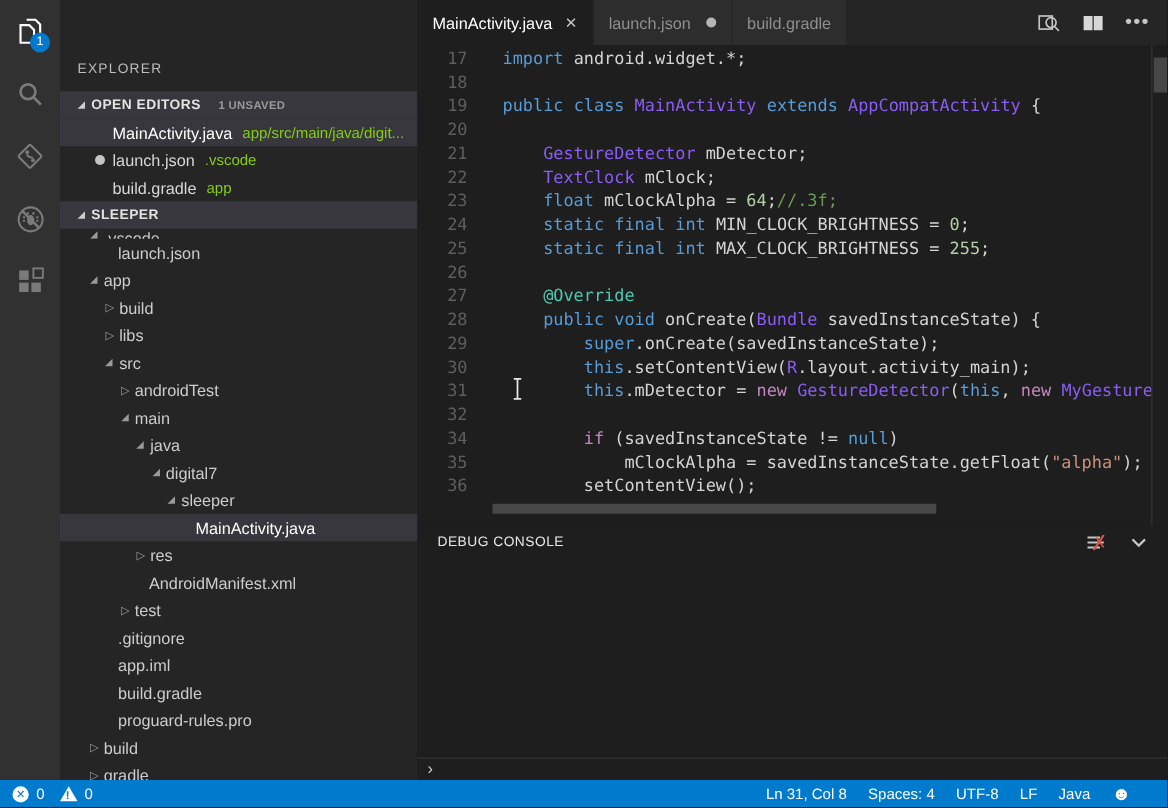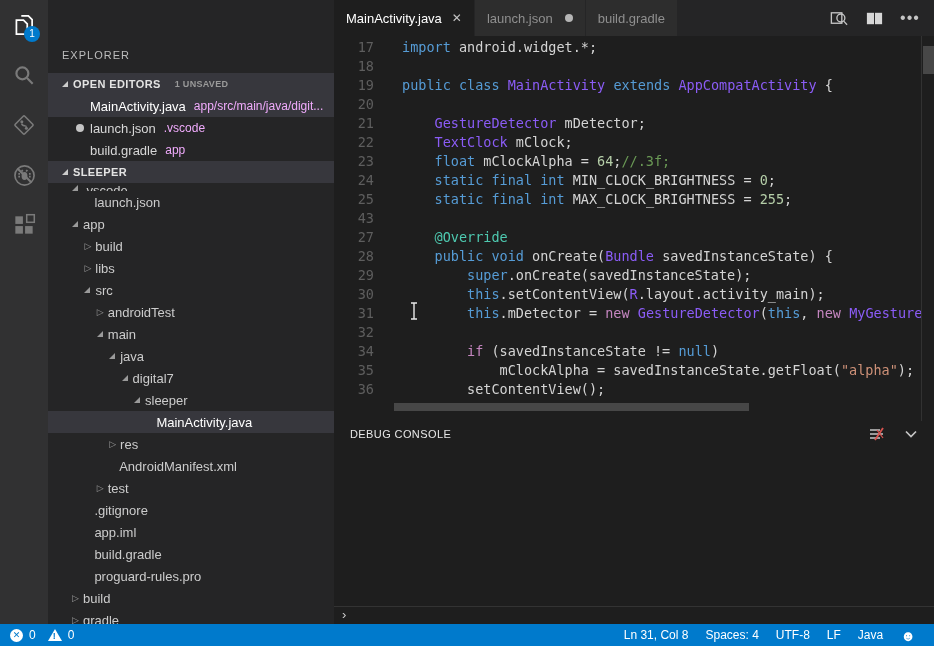--- a/index.html
+++ b/index.html
@@ -21,21 +21,21 @@
   .section-header .hdr-badge { font-size:9px; font-weight:bold; color:#9a9a9a; margin-left:14px; letter-spacing:0.3px; }
   .tw-open { width:0; height:0; border-bottom:6px solid #9a9a9a; border-left:6px solid transparent; margin-right:5px; flex:0 0 auto; }
   .tw-closed { font-size:9px; color:#9a9a9a; margin-right:4px; flex:0 0 auto; line-height:1; }
   .section-header .tw-open { border-bottom-color:#cccccc; }
 
   .oe-row { position:relative; height:22px; display:flex; align-items:center; padding-left:42px; font-size:13px; cursor:pointer; white-space:nowrap; overflow:hidden; }
   .oe-row.selected { background:#37373d; }
   .oe-row .mod-dot { position:absolute; left:28px; width:8px; height:8px; border-radius:50%; background:#c5c5c5; }
   .oe-label { color:#d7d7d7; }
   .oe-row.selected .oe-label { color:#ffffff; }
-  .oe-detail { color:#f0abfc; font-size:12px; margin-left:8px; overflow:hidden; text-overflow:ellipsis; }
+  .oe-detail { color:#84cc16; font-size:12px; margin-left:8px; overflow:hidden; text-overflow:ellipsis; }
 
   .tree-row { height:22px; display:flex; align-items:center; font-size:13px; color:#cccccc; cursor:pointer; white-space:nowrap; }
   .tree-row.selected { background:#37373d; color:#ffffff; }
   .tree-row.clipped-top { height:8px; overflow:hidden; align-items:flex-end; }
   .tree-row.clipped-top .tree-label { margin-bottom:-7px; }
 
   
   .main { flex:1 1 auto; display:flex; flex-direction:column; overflow:hidden; }
   .tabbar { height:36px; flex:0 0 36px; background:#252526; display:flex; align-items:stretch; }
   .tab { display:flex; align-items:center; padding:0 12px; font-size:13px; background:#2d2d2d; color:#8f8f8f; border-right:1px solid #252526; cursor:pointer; white-space:nowrap; }
@@ -69,21 +69,21 @@
   .panel-body { flex:1 1 auto; }
   .panel-input { height:18px; flex:0 0 18px; border-top:1px solid #333333; color:#cfcfcf; font-size:13px; line-height:16px; padding-left:8px; cursor:text; }
 
   
   .status-bar { height:22px; flex:0 0 22px; background:#007acc; color:#ffffff; display:flex; align-items:center; font-size:12px; }
   .sb-left { display:flex; align-items:center; gap:6px; padding-left:10px; cursor:pointer; }
   .err-icon { width:13px; height:13px; border-radius:50%; background:#ffffff; color:#007acc; font-size:9px; font-weight:bold; line-height:13px; text-align:center; }
   .err-icon::before { content:"✕"; }
   .warn-icon { position:relative; width:0; height:0; border-left:7px solid transparent; border-right:7px solid transparent; border-bottom:12px solid #ffffff; margin-left:6px; }
   .warn-icon::after { content:"!"; position:absolute; left:-2px; top:2px; color:#007acc; font-size:9px; font-weight:bold; }
-  .sb-right { margin-left:auto; display:flex; align-items:center; gap:17px; padding-right:18px; }
+  .sb-right { margin-left:auto; display:flex; align-items:center; gap:17px; padding-right:29px; }
   .sb-item { cursor:pointer; white-space:nowrap; }
   .smiley { font-size:15px; line-height:15px; cursor:pointer; }
   .smiley::before { content:"☻"; }
 </style>
 </head>
 <body>
 
 <div class="app">
   <div class="top">
 
@@ -279,21 +279,21 @@
         <div id="code" class="code">
             <div class="code-line"><span class="ln">17</span><span class="lt"><span class="tok-kw">import</span><span class="tok-pl"> android.widget.*;</span></span></div>
             <div class="code-line"><span class="ln">18</span><span class="lt"></span></div>
             <div class="code-line"><span class="ln">19</span><span class="lt"><span class="tok-kw">public</span><span class="tok-pl"> </span><span class="tok-kw">class</span><span class="tok-ty"> MainActivity</span><span class="tok-pl"> </span><span class="tok-kw">extends</span><span class="tok-ty"> AppCompatActivity</span><span class="tok-pl"> {</span></span></div>
             <div class="code-line"><span class="ln">20</span><span class="lt"></span></div>
             <div class="code-line"><span class="ln">21</span><span class="lt"><span class="tok-pl">    </span><span class="tok-ty">GestureDetector</span><span class="tok-pl"> mDetector;</span></span></div>
             <div class="code-line"><span class="ln">22</span><span class="lt"><span class="tok-pl">    </span><span class="tok-ty">TextClock</span><span class="tok-pl"> mClock;</span></span></div>
             <div class="code-line"><span class="ln">23</span><span class="lt"><span class="tok-pl">    </span><span class="tok-kw">float</span><span class="tok-pl"> mClockAlpha = </span><span class="tok-num">64</span><span class="tok-pl">;</span><span class="tok-com">//.3f;</span></span></div>
             <div class="code-line"><span class="ln">24</span><span class="lt"><span class="tok-pl">    </span><span class="tok-kw">static</span><span class="tok-pl"> </span><span class="tok-kw">final</span><span class="tok-pl"> </span><span class="tok-kw">int</span><span class="tok-pl"> MIN_CLOCK_BRIGHTNESS = </span><span class="tok-num">0</span><span class="tok-pl">;</span></span></div>
             <div class="code-line"><span class="ln">25</span><span class="lt"><span class="tok-pl">    </span><span class="tok-kw">static</span><span class="tok-pl"> </span><span class="tok-kw">final</span><span class="tok-pl"> </span><span class="tok-kw">int</span><span class="tok-pl"> MAX_CLOCK_BRIGHTNESS = </span><span class="tok-num">255</span><span class="tok-pl">;</span></span></div>
-            <div class="code-line"><span class="ln">43</span><span class="lt"></span></div>
+            <div class="code-line"><span class="ln">26</span><span class="lt"></span></div>
             <div class="code-line"><span class="ln">27</span><span class="lt"><span class="tok-pl">    </span><span class="tok-ann">@Override</span></span></div>
             <div class="code-line"><span class="ln">28</span><span class="lt"><span class="tok-pl">    </span><span class="tok-kw">public</span><span class="tok-pl"> </span><span class="tok-kw">void</span><span class="tok-pl"> onCreate(</span><span class="tok-ty">Bundle</span><span class="tok-pl"> savedInstanceState) {</span></span></div>
             <div class="code-line"><span class="ln">29</span><span class="lt"><span class="tok-pl">        </span><span class="tok-kw">super</span><span class="tok-pl">.onCreate(savedInstanceState);</span></span></div>
             <div class="code-line"><span class="ln">30</span><span class="lt"><span class="tok-pl">        </span><span class="tok-kw">this</span><span class="tok-pl">.setContentView(</span><span class="tok-ty">R</span><span class="tok-pl">.layout.activity_main);</span></span></div>
             <div class="code-line"><span class="ln">31</span><span class="lt"><span class="tok-pl">        </span><span class="tok-kw">this</span><span class="tok-pl">.mDetector = </span><span class="tok-ctl">new</span><span class="tok-pl"> </span><span class="tok-ty">GestureDetector</span><span class="tok-pl">(</span><span class="tok-kw">this</span><span class="tok-pl">, </span><span class="tok-ctl">new</span><span class="tok-pl"> </span><span class="tok-ty">MyGesture</span></span></div>
             <div class="code-line"><span class="ln">32</span><span class="lt"></span></div>
             <div class="code-line"><span class="ln">34</span><span class="lt"><span class="tok-pl">        </span><span class="tok-ctl">if</span><span class="tok-pl"> (savedInstanceState != </span><span class="tok-kw">null</span><span class="tok-pl">)</span></span></div>
             <div class="code-line"><span class="ln">35</span><span class="lt"><span class="tok-pl">            mClockAlpha = savedInstanceState.getFloat(</span><span class="tok-str">"alpha"</span><span class="tok-pl">);</span></span></div>
             <div class="code-line"><span class="ln">36</span><span class="lt"><span class="tok-pl">        setContentView();</span></span></div>
           </div>

